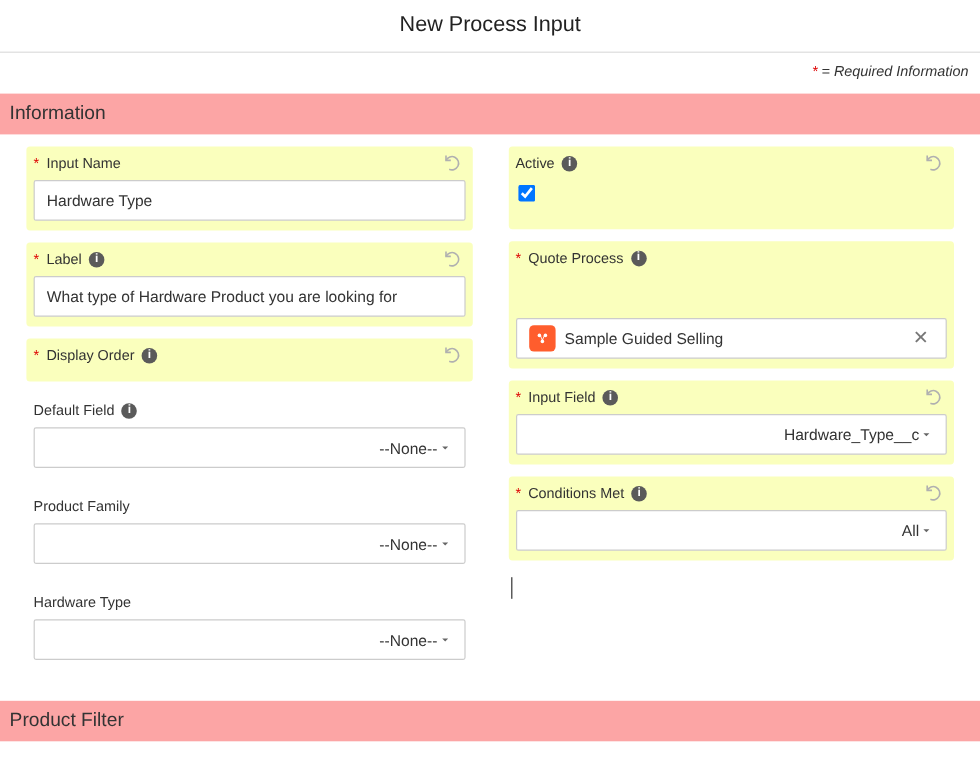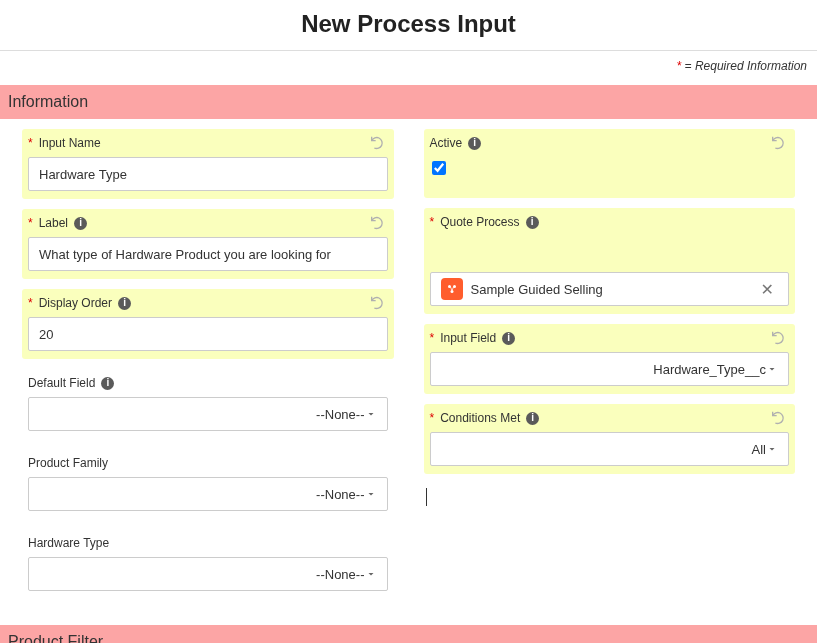--- a/index.html
+++ b/index.html
@@ -6,22 +6,22 @@
   body {
     margin: 0;
     font-family: "Segoe UI", Arial, sans-serif;
     font-size: 13px;
     color: #333;
     background: #fff;
     width: 817px;
   }
   .page-title {
     text-align: center;
-    font-size: 24px;
-    font-weight: 700;
+    font-size: 18px;
+    font-weight: 400;
     color: #222;
     padding: 10px 0 12px 0;
   }
   .hr-top {
     border-top: 1px solid #ddd;
     margin: 0;
   }
   .req-info {
     text-align: right;
     font-size: 12px;
@@ -191,21 +191,20 @@
           <span class="req">*</span>
           <span>Display Order</span>
           <span class="info-icon">i</span>
           <span class="undo">
             <svg width="16" height="16" viewBox="0 0 24 24" fill="none" stroke="#b0b0b0" stroke-width="2">
                 <path d="M4 10c2-4 7-6 11-4s6 7 4 11-7 6-11 4"></path>
                 <path d="M4 4v6h6"></path>
               </svg>
           </span>
         </div>
-        <input type="text" class="control" value="20" style="">
       </div>
 
       <div class="field">
         <div class="label-row">
           <span>Default Field</span>
           <span class="info-icon">i</span>
         </div>
         <div class="select">
           <span>--None--</span>
           <span class="caret">

